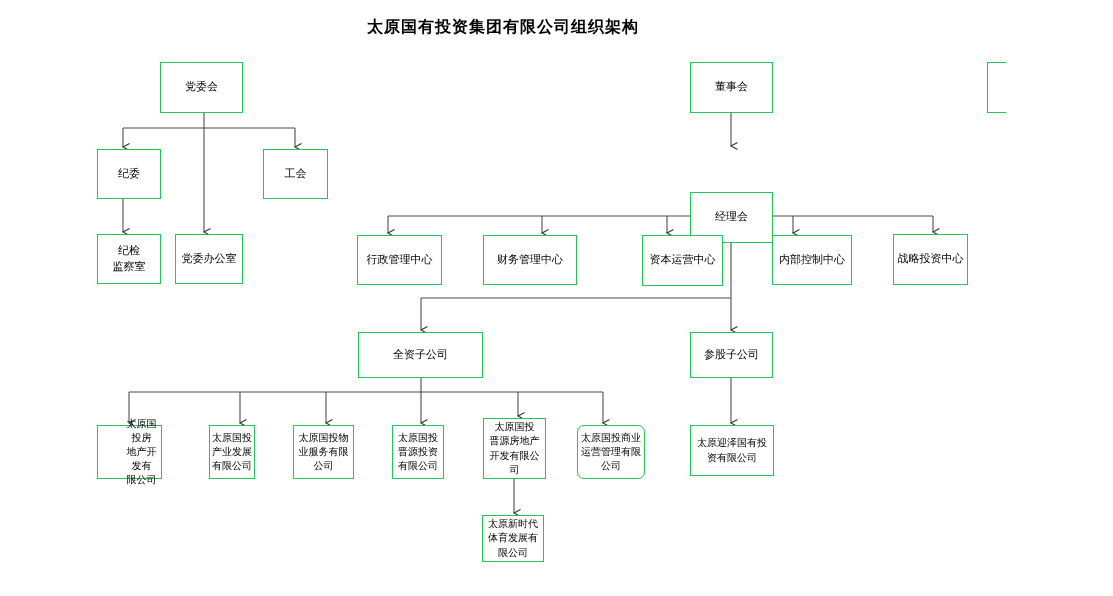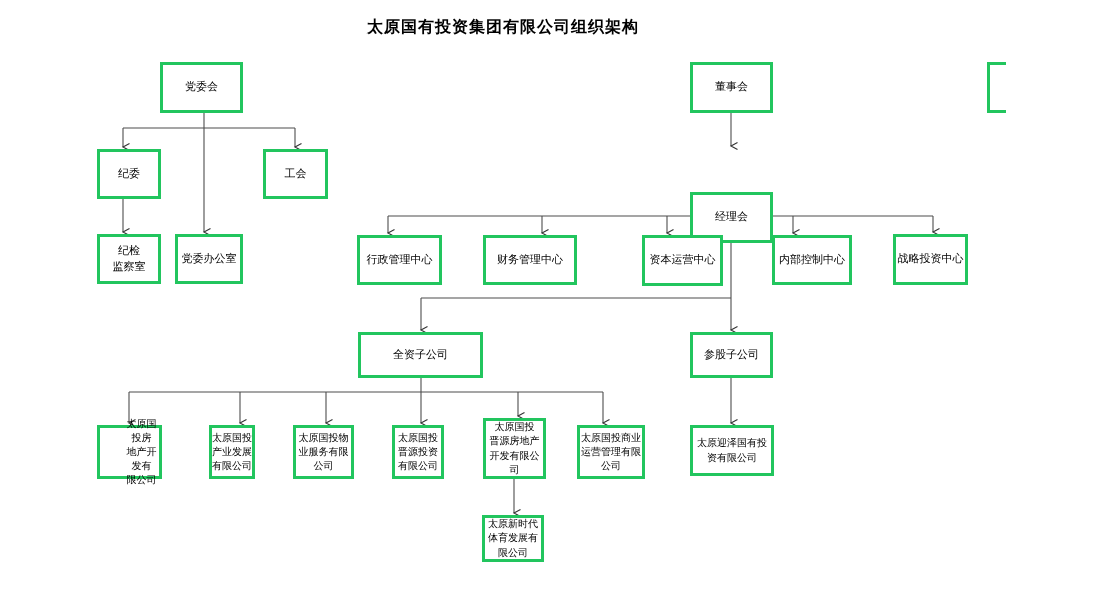--- a/index.html
+++ b/index.html
@@ -27,21 +27,21 @@
     letter-spacing: 1px;
   }
   .connectors {
     position: absolute;
     left: 0;
     top: 0;
   }
   .node {
     position: absolute;
     box-sizing: border-box;
-    border: 3px solid #22c55e;
+    border: 1px solid #22c55e;
     background: #ffffff;
     display: flex;
     align-items: center;
     justify-content: center;
     text-align: center;
     color: #000000;
   }
   .node span {
     white-space: pre-line;
     display: block;
@@ -170,21 +170,21 @@
     <span>太原国投
 晋源投资
 有限公司</span>
   </div>
   <div class="node fs10" style="left:483px; top:418px; width:63px; height:61px;">
     <span>太原国投
 晋源房地产
 开发有限公
 司</span>
   </div>
-  <div class="node fs10" style="left:577px; top:425px; width:68px; height:54px;">
+  <div class="node fs10" style="left:577px; top:425px; width:68px; height:54px;border-radius:7px;">
     <span>太原国投商业
 运营管理有限
 公司</span>
   </div>
 
   <div class="node fs10" style="left:482px; top:515px; width:62px; height:47px;">
     <span>太原新时代
 体育发展有
 限公司</span>
   </div>

